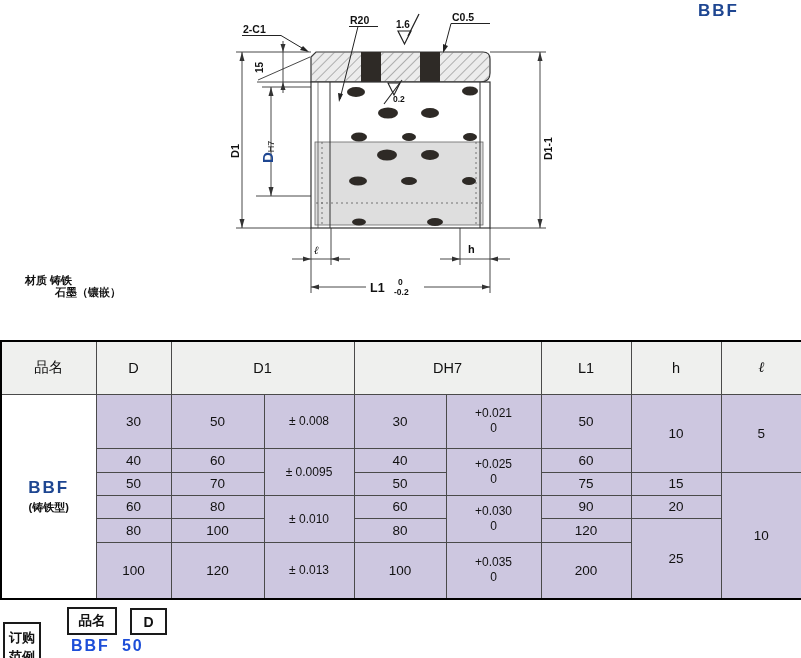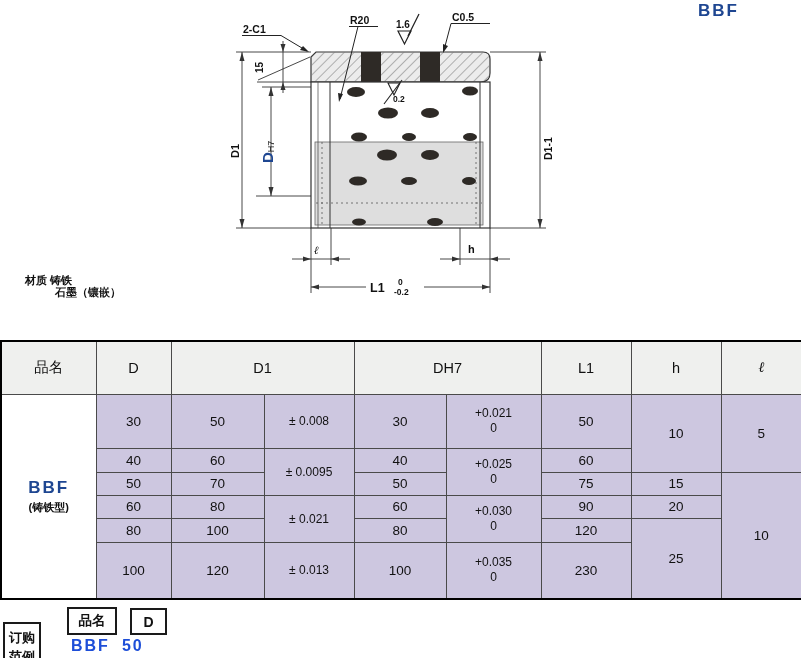--- a/index.html
+++ b/index.html
@@ -265,42 +265,42 @@
     <td>50</td>
     <td>70</td>
     <td>50</td>
     <td>75</td>
     <td>15</td>
     <td rowspan="4">10</td>
   </tr>
   <tr style="height:23px;">
     <td>60</td>
     <td>80</td>
-    <td class="pm" rowspan="2">± 0.021</td>
+    <td class="pm" rowspan="2">± 0.010</td>
     <td>60</td>
     <td class="tol" rowspan="2">+0.030
 0</td>
     <td>90</td>
     <td>20</td>
   </tr>
   <tr style="height:24px;">
     <td>80</td>
     <td>100</td>
     <td>80</td>
     <td>120</td>
     <td rowspan="2">25</td>
   </tr>
   <tr style="height:57px;">
     <td>100</td>
     <td>120</td>
     <td class="pm">± 0.013</td>
     <td>100</td>
     <td class="tol">+0.035
 0</td>
-    <td>230</td>
+    <td>200</td>
   </tr>
 </tbody>
   </table>
 
 <div class="ord-box ord-main">订购
 范例</div>
 <div class="ord-box ord-field1">品名</div>
 <div class="ord-box ord-field2">D</div>
 <div class="ord-example">
   <span>BBF</span><span class="sep"></span><span>50</span>

